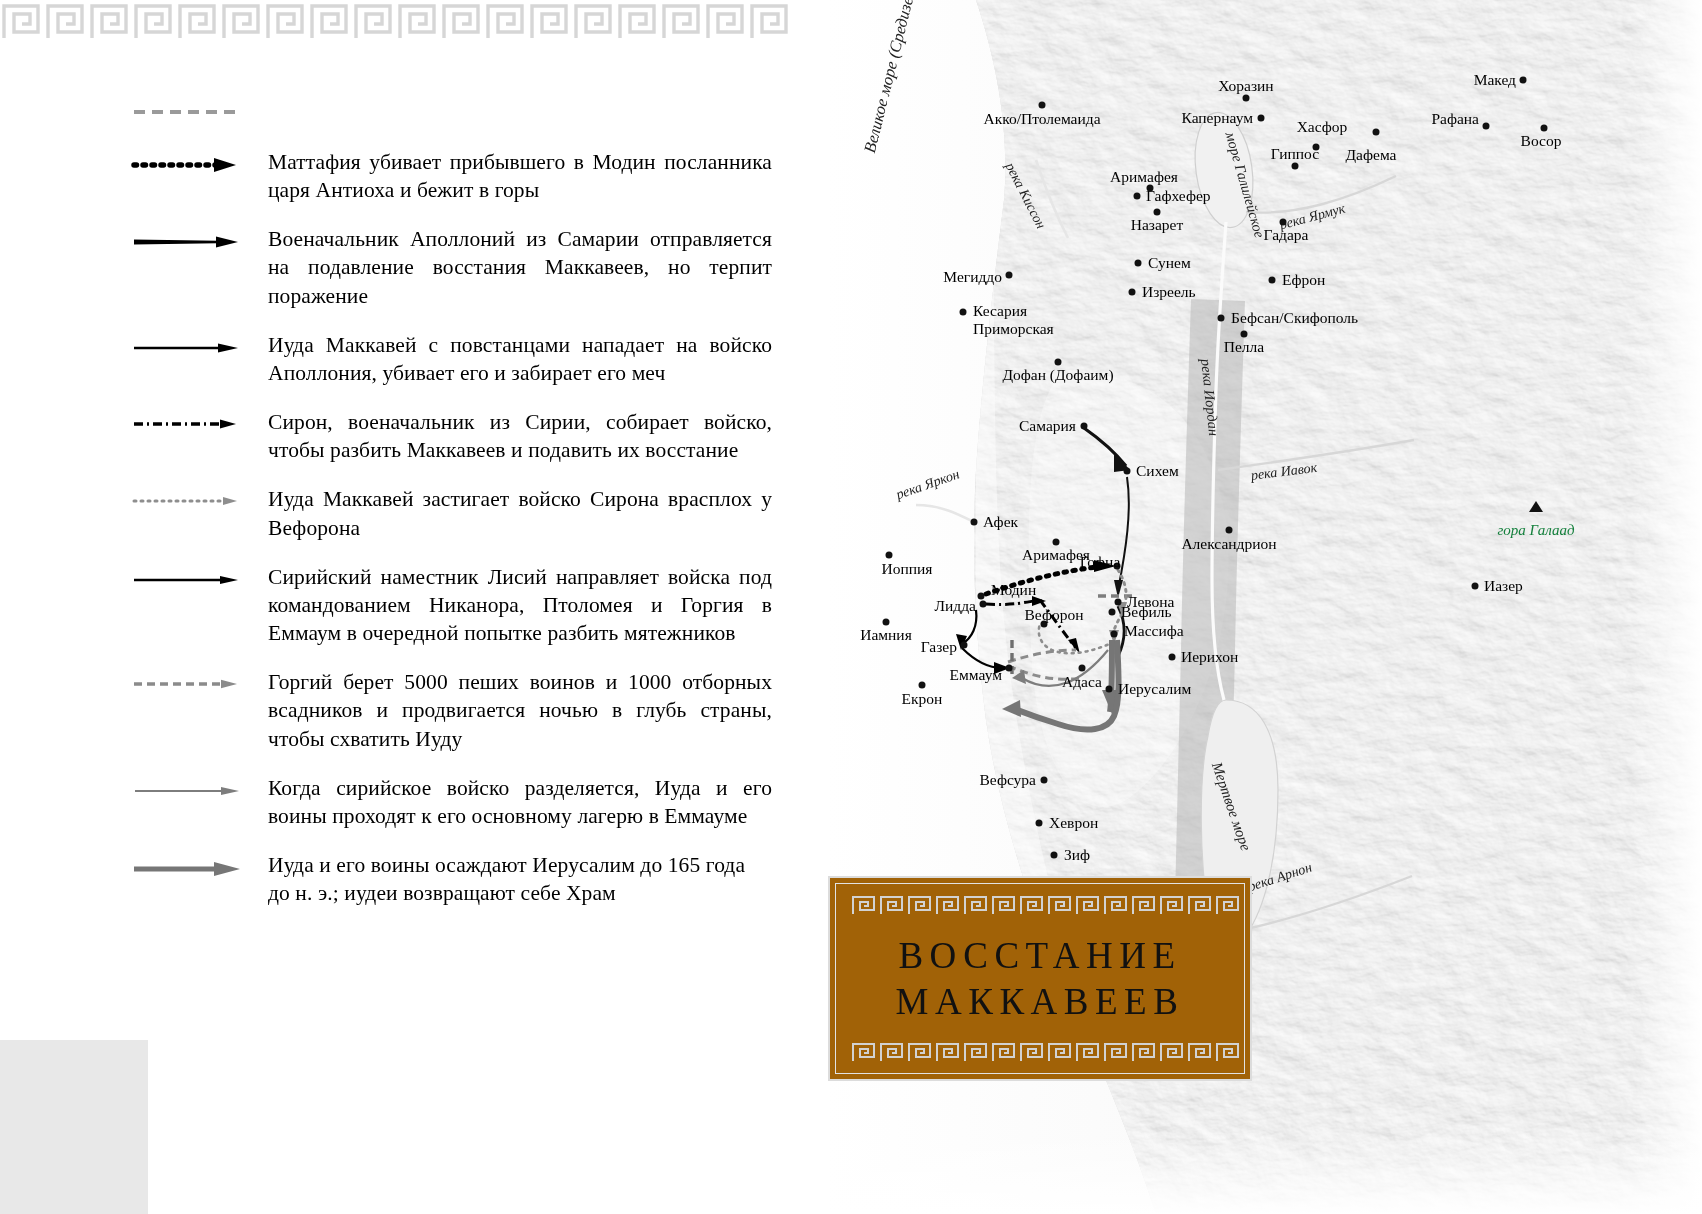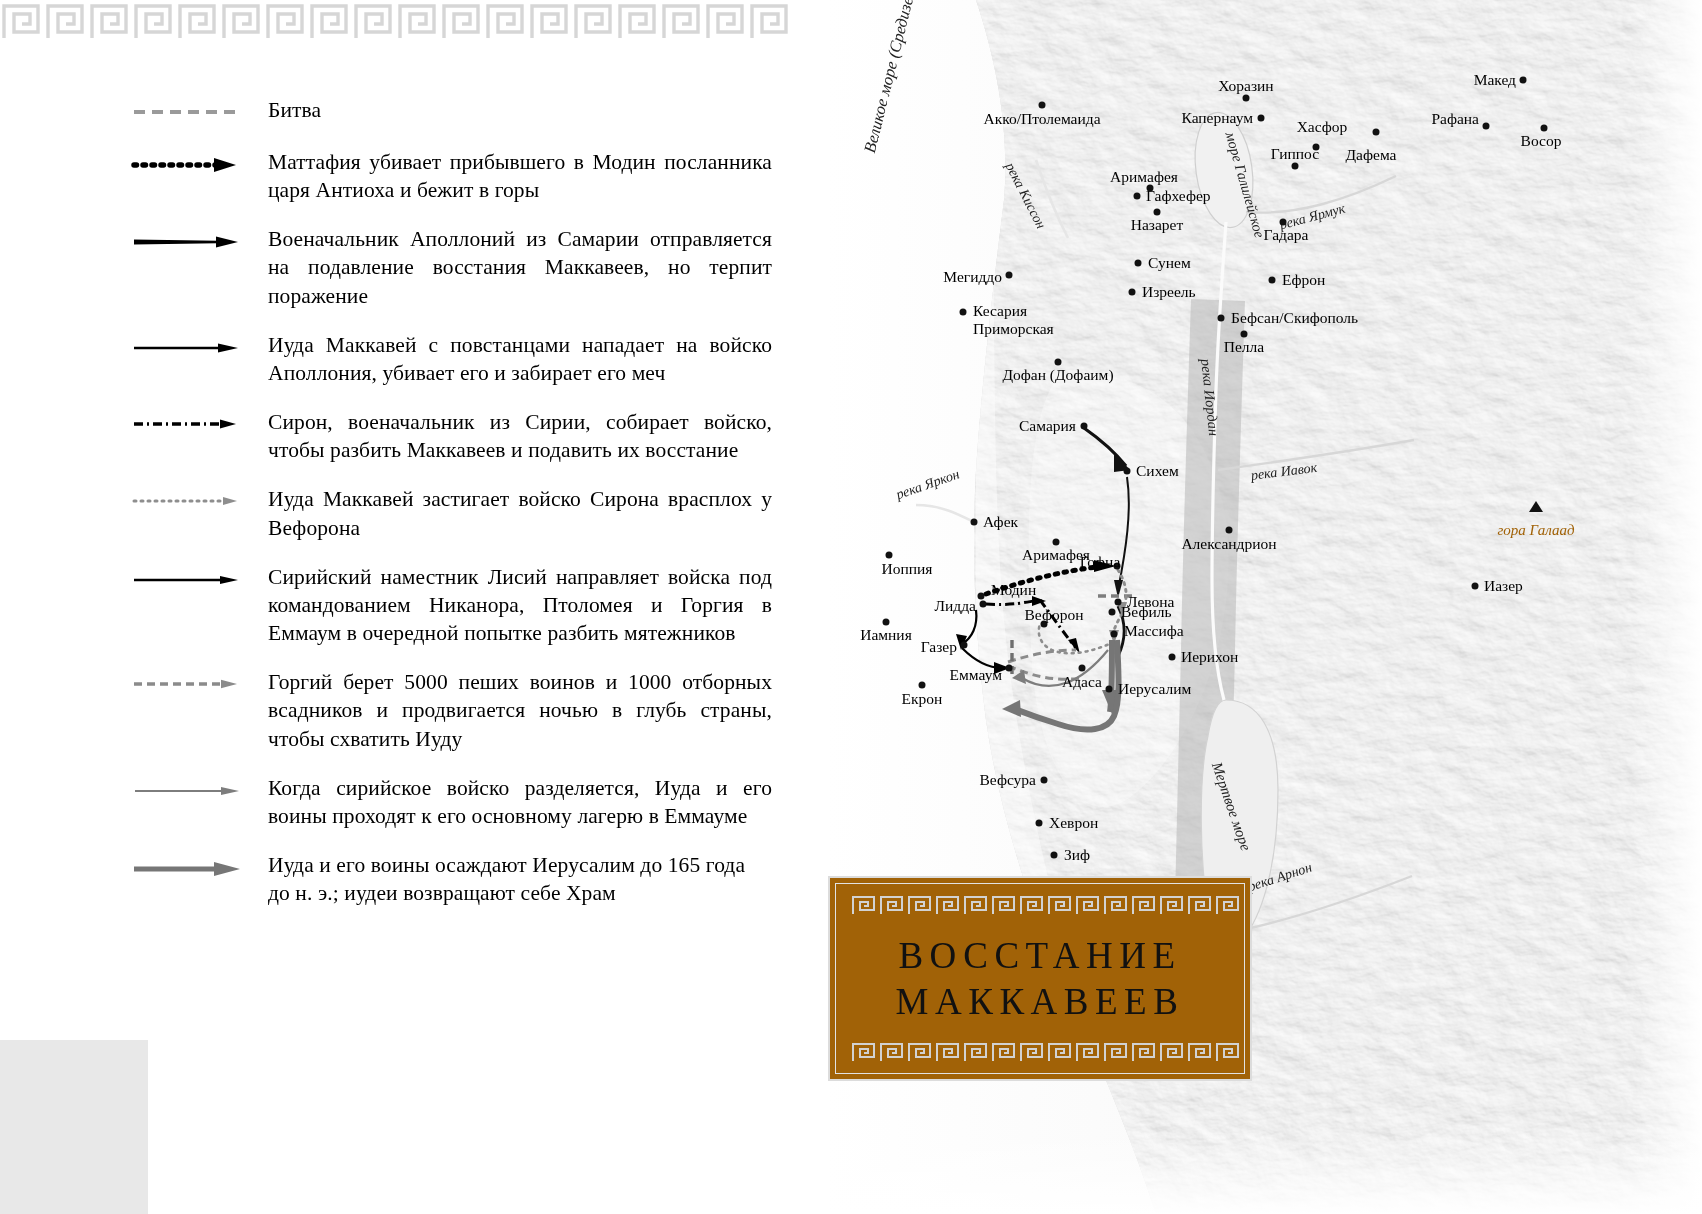--- a/index.html
+++ b/index.html
@@ -70,21 +70,21 @@
   .city-label.l  { transform: translate(-100%, -50%); }   
   .city-label.b  { transform: translate(-50%, 0); }       
   .city-label.a  { transform: translate(-50%, -100%); }   
 
   .water-label {
     position: absolute; font-style: italic; color: #222;
     white-space: nowrap; font-size: 15px;
     font-family: "Liberation Serif", serif;
   }
   .feature-label {
-    position: absolute; font-style: italic; color:#a16207; font-size: 15px;
+    position: absolute; font-style: italic; color:#15803d; font-size: 15px;
     white-space: nowrap;
   }
   .mountain-tri {
     position:absolute; width:0;height:0;
     border-left:7px solid transparent; border-right:7px solid transparent;
     border-bottom:11px solid #111; transform: translate(-50%,-100%);
   }
 
   
   #cartouche {
@@ -134,21 +134,20 @@
   <div id="corner-block"></div>
 
   <div id="legend">
 
     <div class="legend-row">
       <div class="legend-symbol">
         <svg width="118" height="14" viewBox="0 0 118 14">
           <line x1="2" y1="7" x2="108" y2="7" stroke="#9a9a9a" stroke-width="4" stroke-dasharray="11 7"></line>
         </svg>
       </div>
-      <div class="legend-text nojust">Битва</div>
     </div>
 
     <div class="legend-row">
       <div class="legend-symbol">
         <svg width="118" height="16" viewBox="0 0 118 16">
           <line x1="2" y1="8" x2="86" y2="8" stroke="#000" stroke-width="5.5" stroke-dasharray="2.5 6.5" stroke-linecap="round"></line>
           <path d="M82 1 L104 8 L82 15 Z" fill="#000"></path>
         </svg>
       </div>
       <div class="legend-text">Маттафия убивает прибывшего в Модин посланника царя Антиоха и бежит в горы</div>

